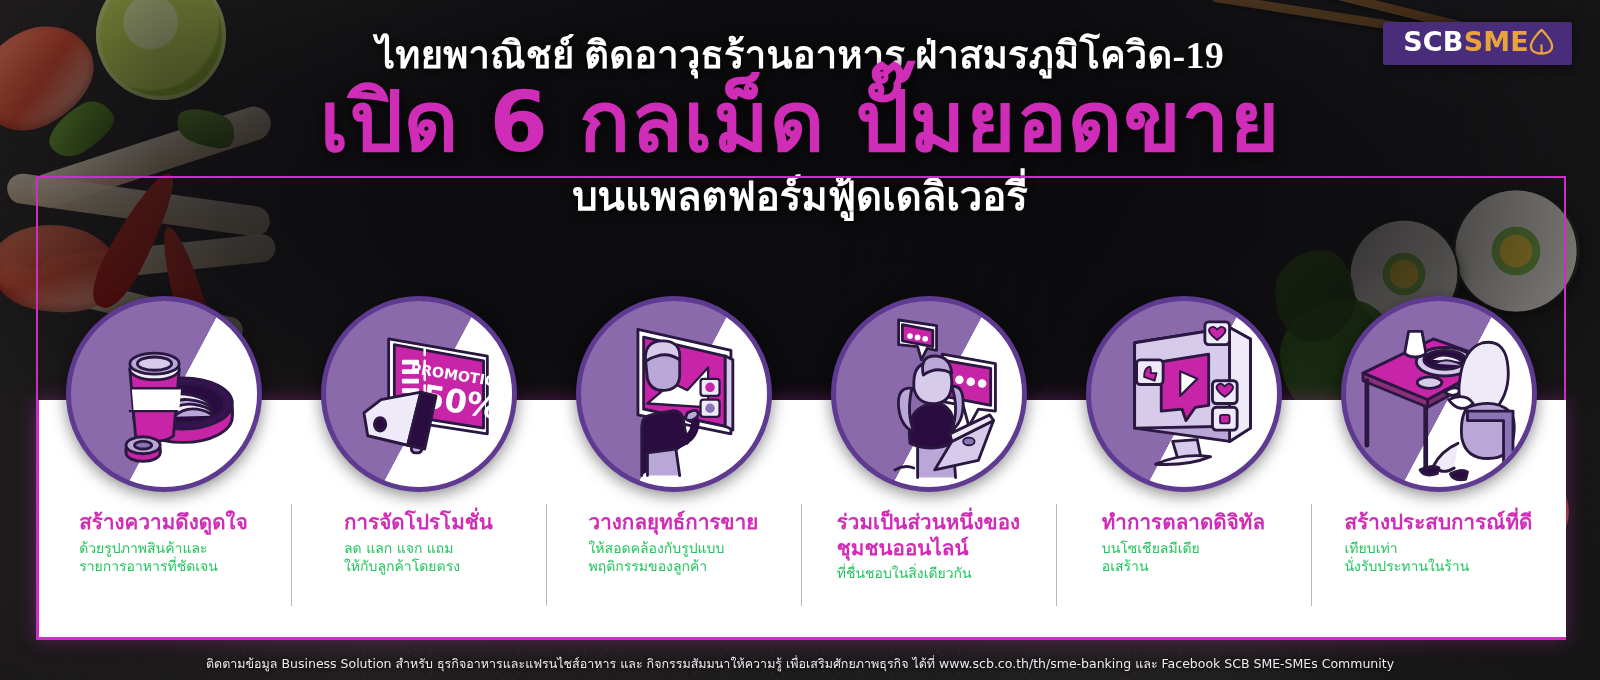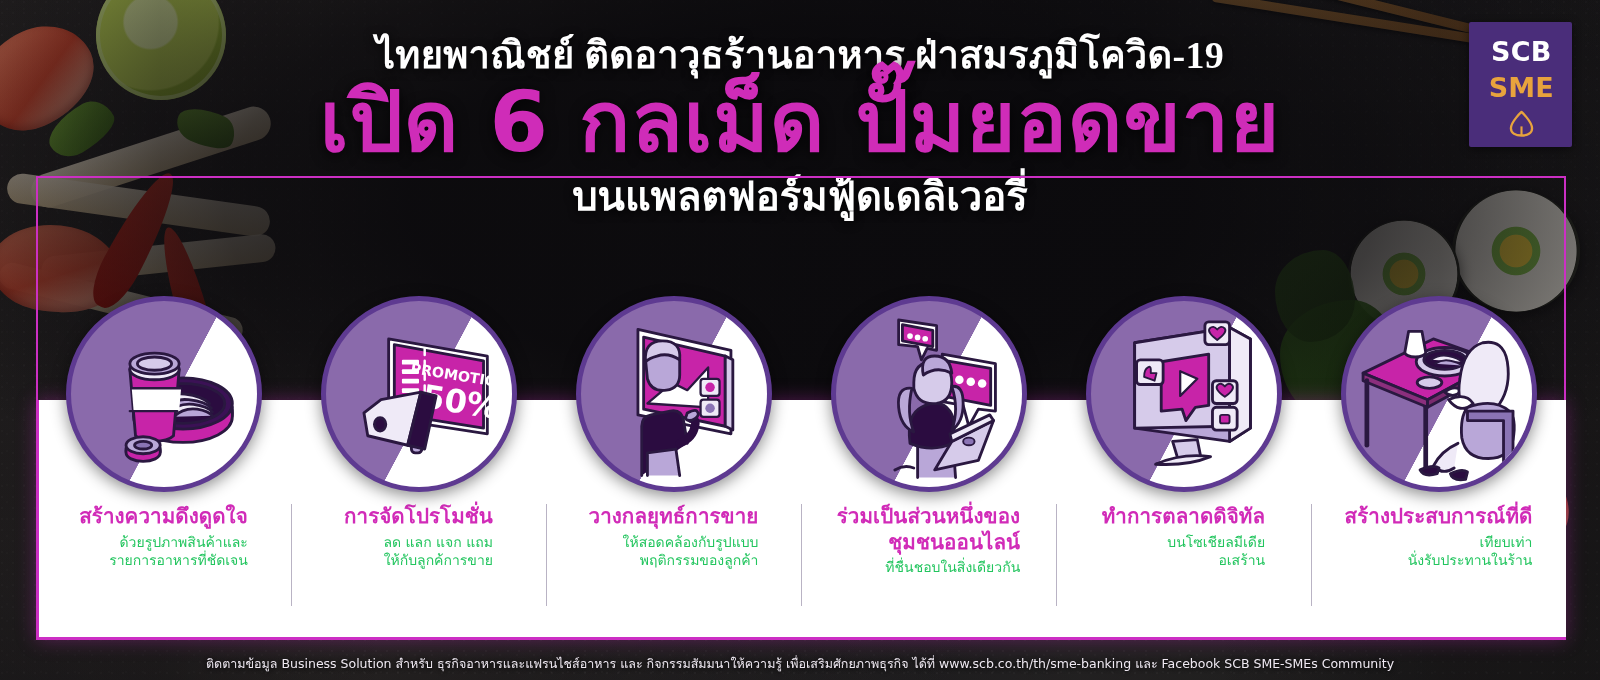--- a/index.html
+++ b/index.html
@@ -67,25 +67,24 @@
     position:absolute; inset:0;
     background:
       radial-gradient(ellipse 58% 62% at 50% 30%, rgba(10,9,12,.92) 0 42%, rgba(10,9,12,.72) 62%, rgba(10,9,12,0) 100%),
       linear-gradient(to right, rgba(8,7,10,.35) 0 10%, rgba(8,7,10,0) 24% 76%, rgba(8,7,10,.35) 90% 100%);
   }
 
   
   .logo {
     position:absolute; right:28px; top:22px;
     background:#4a2d7a;
-    padding:16px 18px 10px 20px;
-    display:flex; align-items:center; gap:9px;
+    padding:6px 18px 10px 20px;
+    display:flex; align-items:center; 
     border-radius:2px;
     box-shadow:0 2px 8px rgba(0,0,0,.5);
-    flex-direction:column;
   }
   .logo-scb { color:#ffffff; font-size:27px; font-weight:bold; letter-spacing:.2px; line-height:1; }
   .logo-sme { color:#e8a33d; font-size:27px; font-weight:bold; letter-spacing:.2px; line-height:1; }
   .logo-mark { width:25px; height:27px; }
 
   
   .frame {
     position:absolute; left:36px; top:176px; width:1530px; height:430px;
     border:2px solid #cc2fc4; pointer-events:none;
   }
@@ -140,21 +139,21 @@
     position:relative; overflow:hidden;
     box-shadow:0 4px 16px rgba(0,0,0,.45);
     flex:0 0 auto;
   }
   .circle .wedge {
     position:absolute; inset:0;
     background:linear-gradient(118deg, rgba(255,255,255,0) 0 54%, #ffffff 54.2% 100%);
   }
   .circle svg { position:absolute; inset:0; width:100%; height:100%; }
 
-  .cap { margin-top:12px; text-align:right; padding:0 6px; }
+  .cap { margin-top:18px; text-align:left; padding:0 6px; }
   .cap-title {
     color:#d12bb8; font-size:20.5px; font-weight:bold; line-height:1.25;
     letter-spacing:.1px;
   }
   .cap-body {
     margin-top:3px; color:#22c55e; font-size:14px; line-height:1.3;
   }
   .cap-body span { display:block; }
 
   
@@ -279,21 +278,21 @@
             <path d="M40 118 L44 142 L86 152 L100 96 L58 104 Z" fill="#efeaf7"></path>
             <path d="M86 152 L100 96 L116 100 L104 156 Z" fill="#2b0c40"></path>
             <ellipse cx="57" cy="130" rx="6" ry="7" fill="#2b0c40"></ellipse>
           </g>
         </svg>
       </div>
       <div class="cap">
         <div class="cap-title">การจัดโปรโมชั่น</div>
         <div class="cap-body">
           <span>ลด แลก แจก แถม</span>
-          <span>ให้กับลูกค้การขาย</span>
+          <span>ให้กับลูกค้าโดยตรง</span>
         </div>
       </div>
     </div>
 
     <div class="col">
       <div class="circle">
         <div class="wedge"></div>
         <svg viewBox="0 0 196 196" aria-hidden="true">
           <g stroke="#2a1840" stroke-width="3" stroke-linejoin="round" stroke-linecap="round">
             <path d="M60 30 L158 52 L158 140 L60 120 Z" fill="#ffffff"></path>

